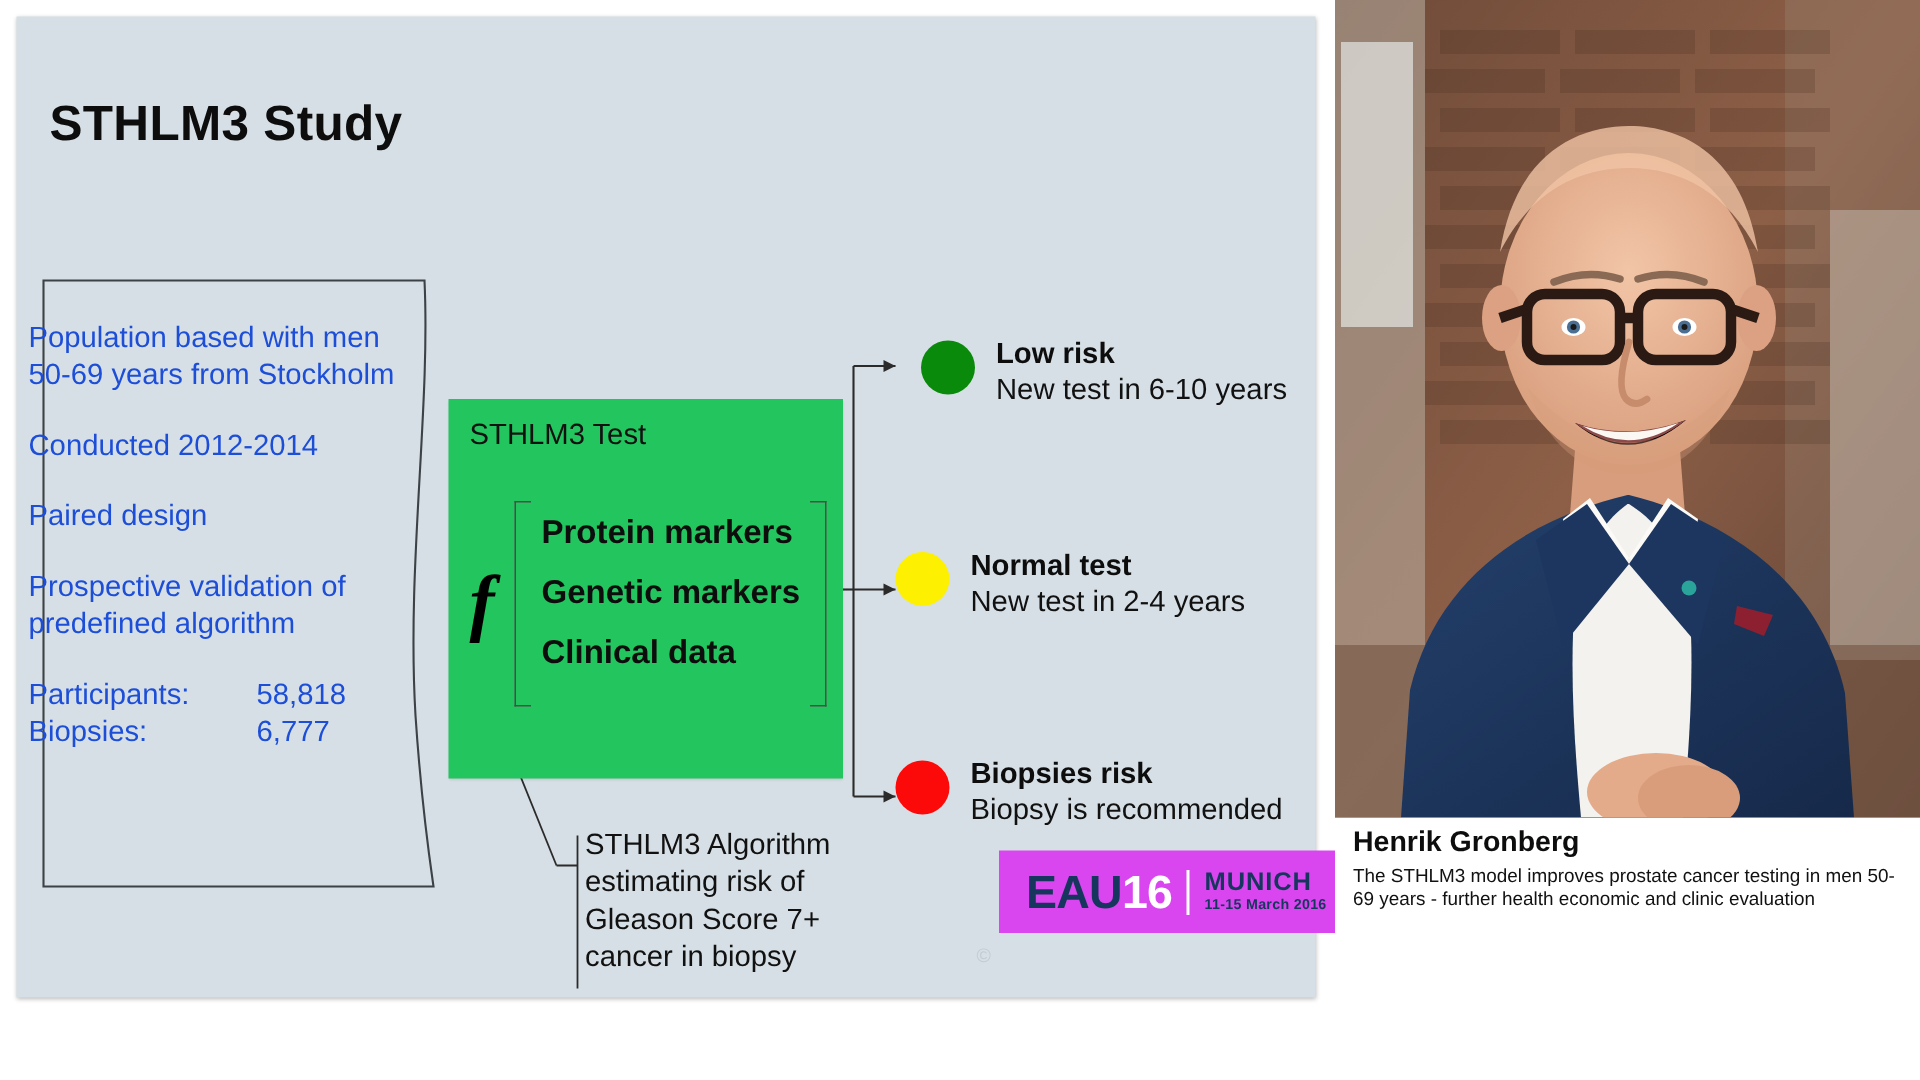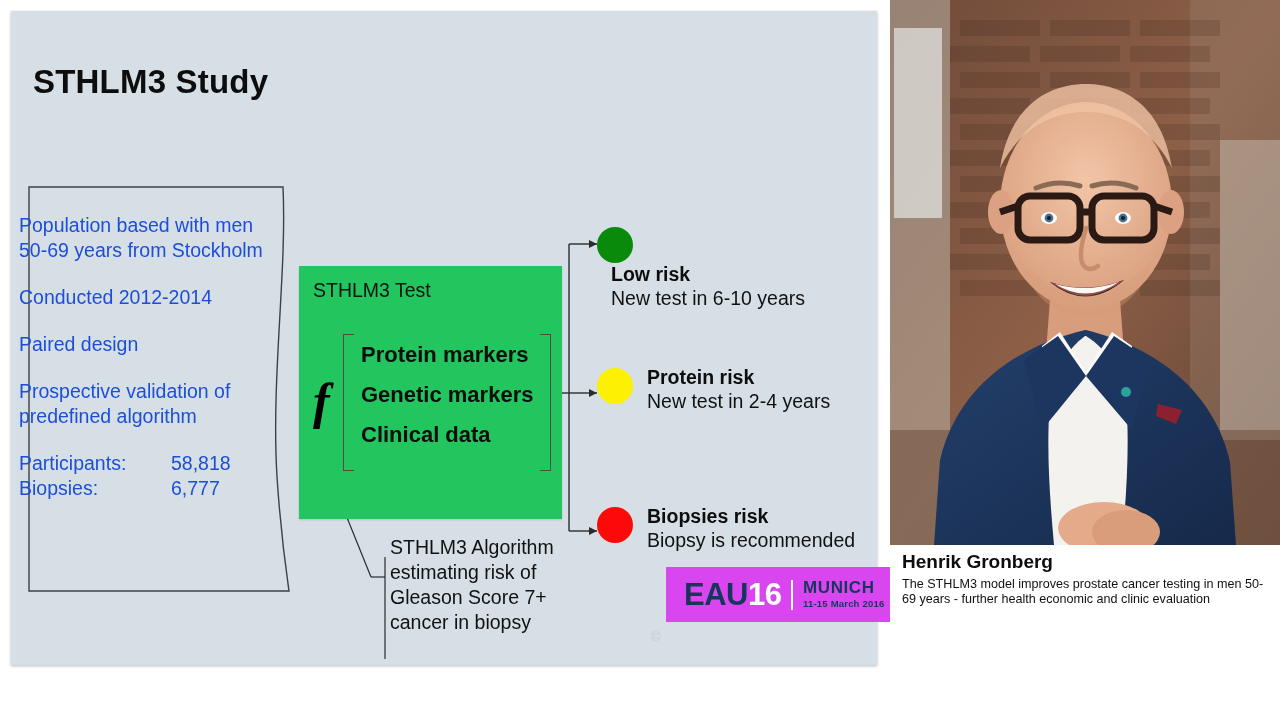--- a/index.html
+++ b/index.html
@@ -76,21 +76,21 @@
 
   
   .outcome{position:absolute;display:flex;align-items:flex-start;}
   .dot{width:36px;height:36px;border-radius:50%;flex:0 0 auto;margin-top:2px;}
   .outcome-text{margin-left:14px;}
   .outcome-title{font-size:19.5px;font-weight:bold;color:#0d0d0d;line-height:23px;}
   .outcome-sub{font-size:19.5px;color:#111;line-height:24px;}
 
   
   .annot{
-    position:absolute;left:379px;top:524px;width:210px;
+    position:absolute;left:379px;top:540px;width:210px;
     font-size:19.5px;line-height:25px;color:#111;
   }
 
   
   .eau-logo{
     position:absolute;left:655px;top:556px;width:232px;height:55px;
     background:#d946ef;display:flex;align-items:center;overflow:hidden;
   }
   .eau-main{
     margin-left:18px;font-size:31px;font-weight:bold;letter-spacing:-.5px;
@@ -177,32 +177,32 @@
           <div class="bracket l"></div>
           <div class="bracket r"></div>
           <div class="bracket-items">
             <div>Protein markers</div>
             <div>Genetic markers</div>
             <div>Clinical data</div>
           </div>
         </div>
       </div>
 
-      <div class="outcome" style="left:586px;top:214px;flex-direction:column;">
+      <div class="outcome" style="left:603px;top:214px;">
         <div class="dot" style="background:#0a8a0a;"></div>
         <div class="outcome-text">
           <div class="outcome-title">Low risk</div>
           <div class="outcome-sub">New test in 6-10 years</div>
         </div>
       </div>
 
       <div class="outcome" style="left:586px;top:355px;">
         <div class="dot" style="background:#fdf000;"></div>
         <div class="outcome-text">
-          <div class="outcome-title">Protein risk</div>
+          <div class="outcome-title">Normal test</div>
           <div class="outcome-sub">New test in 2-4 years</div>
         </div>
       </div>
 
       <div class="outcome" style="left:586px;top:494px;">
         <div class="dot" style="background:#fb0a09;"></div>
         <div class="outcome-text">
           <div class="outcome-title">Biopsies risk</div>
           <div class="outcome-sub">Biopsy is recommended</div>
         </div>

